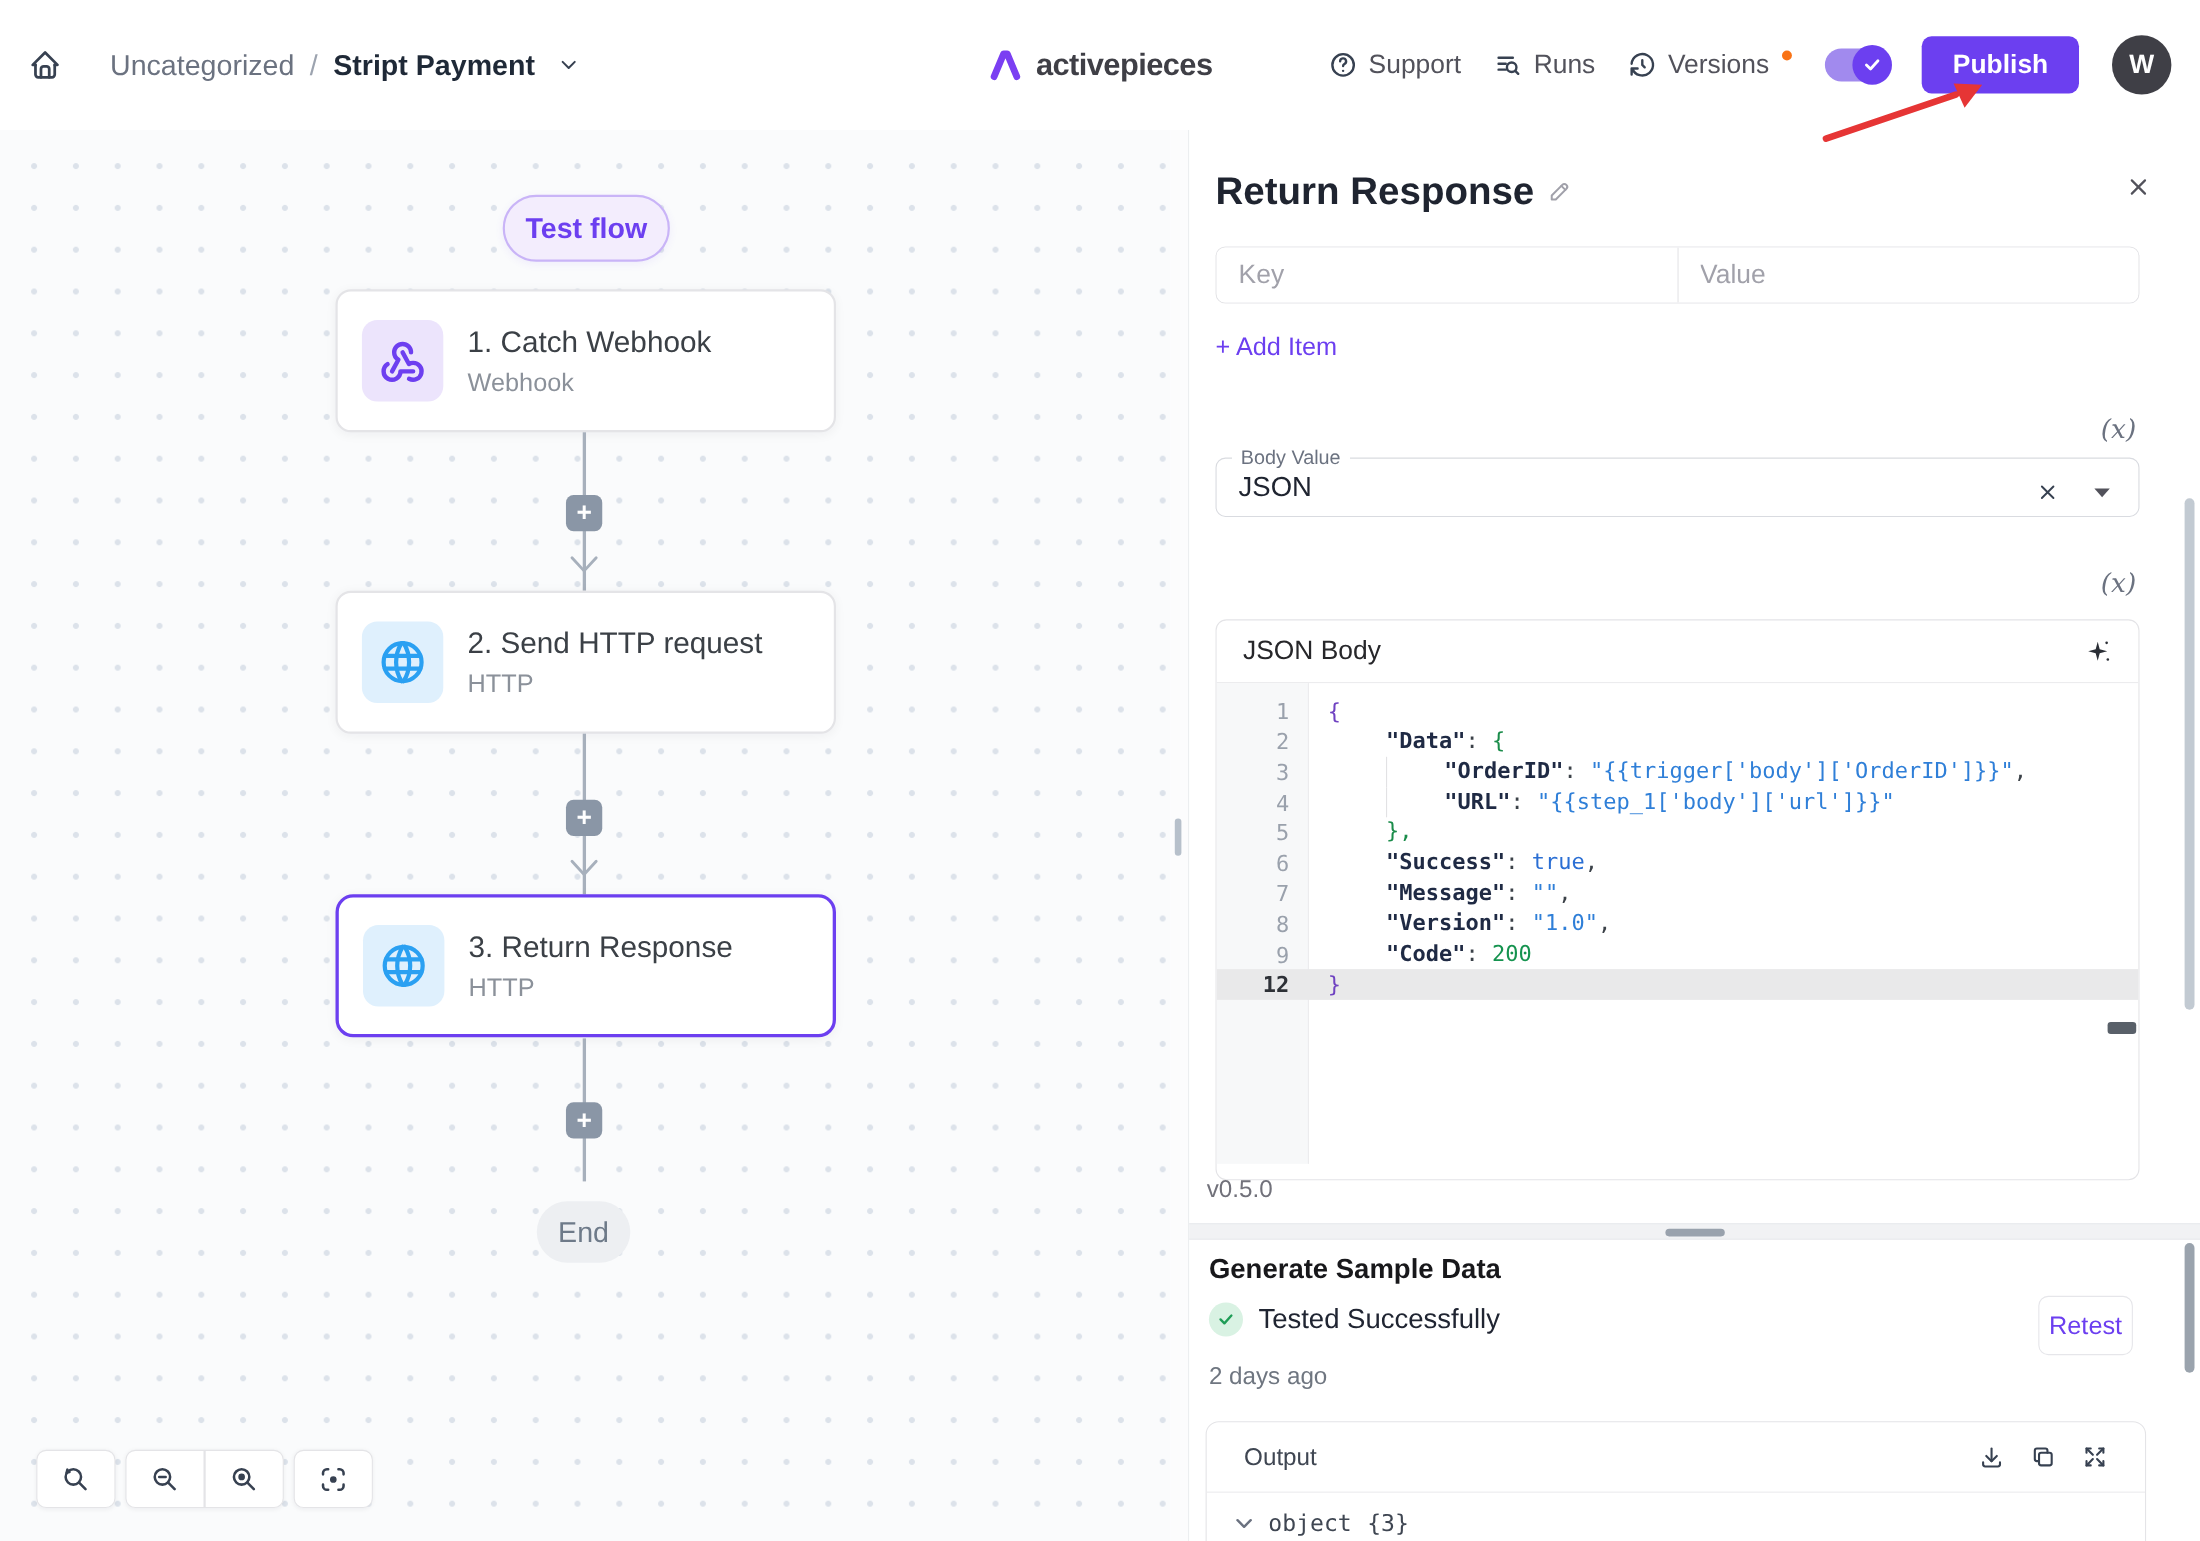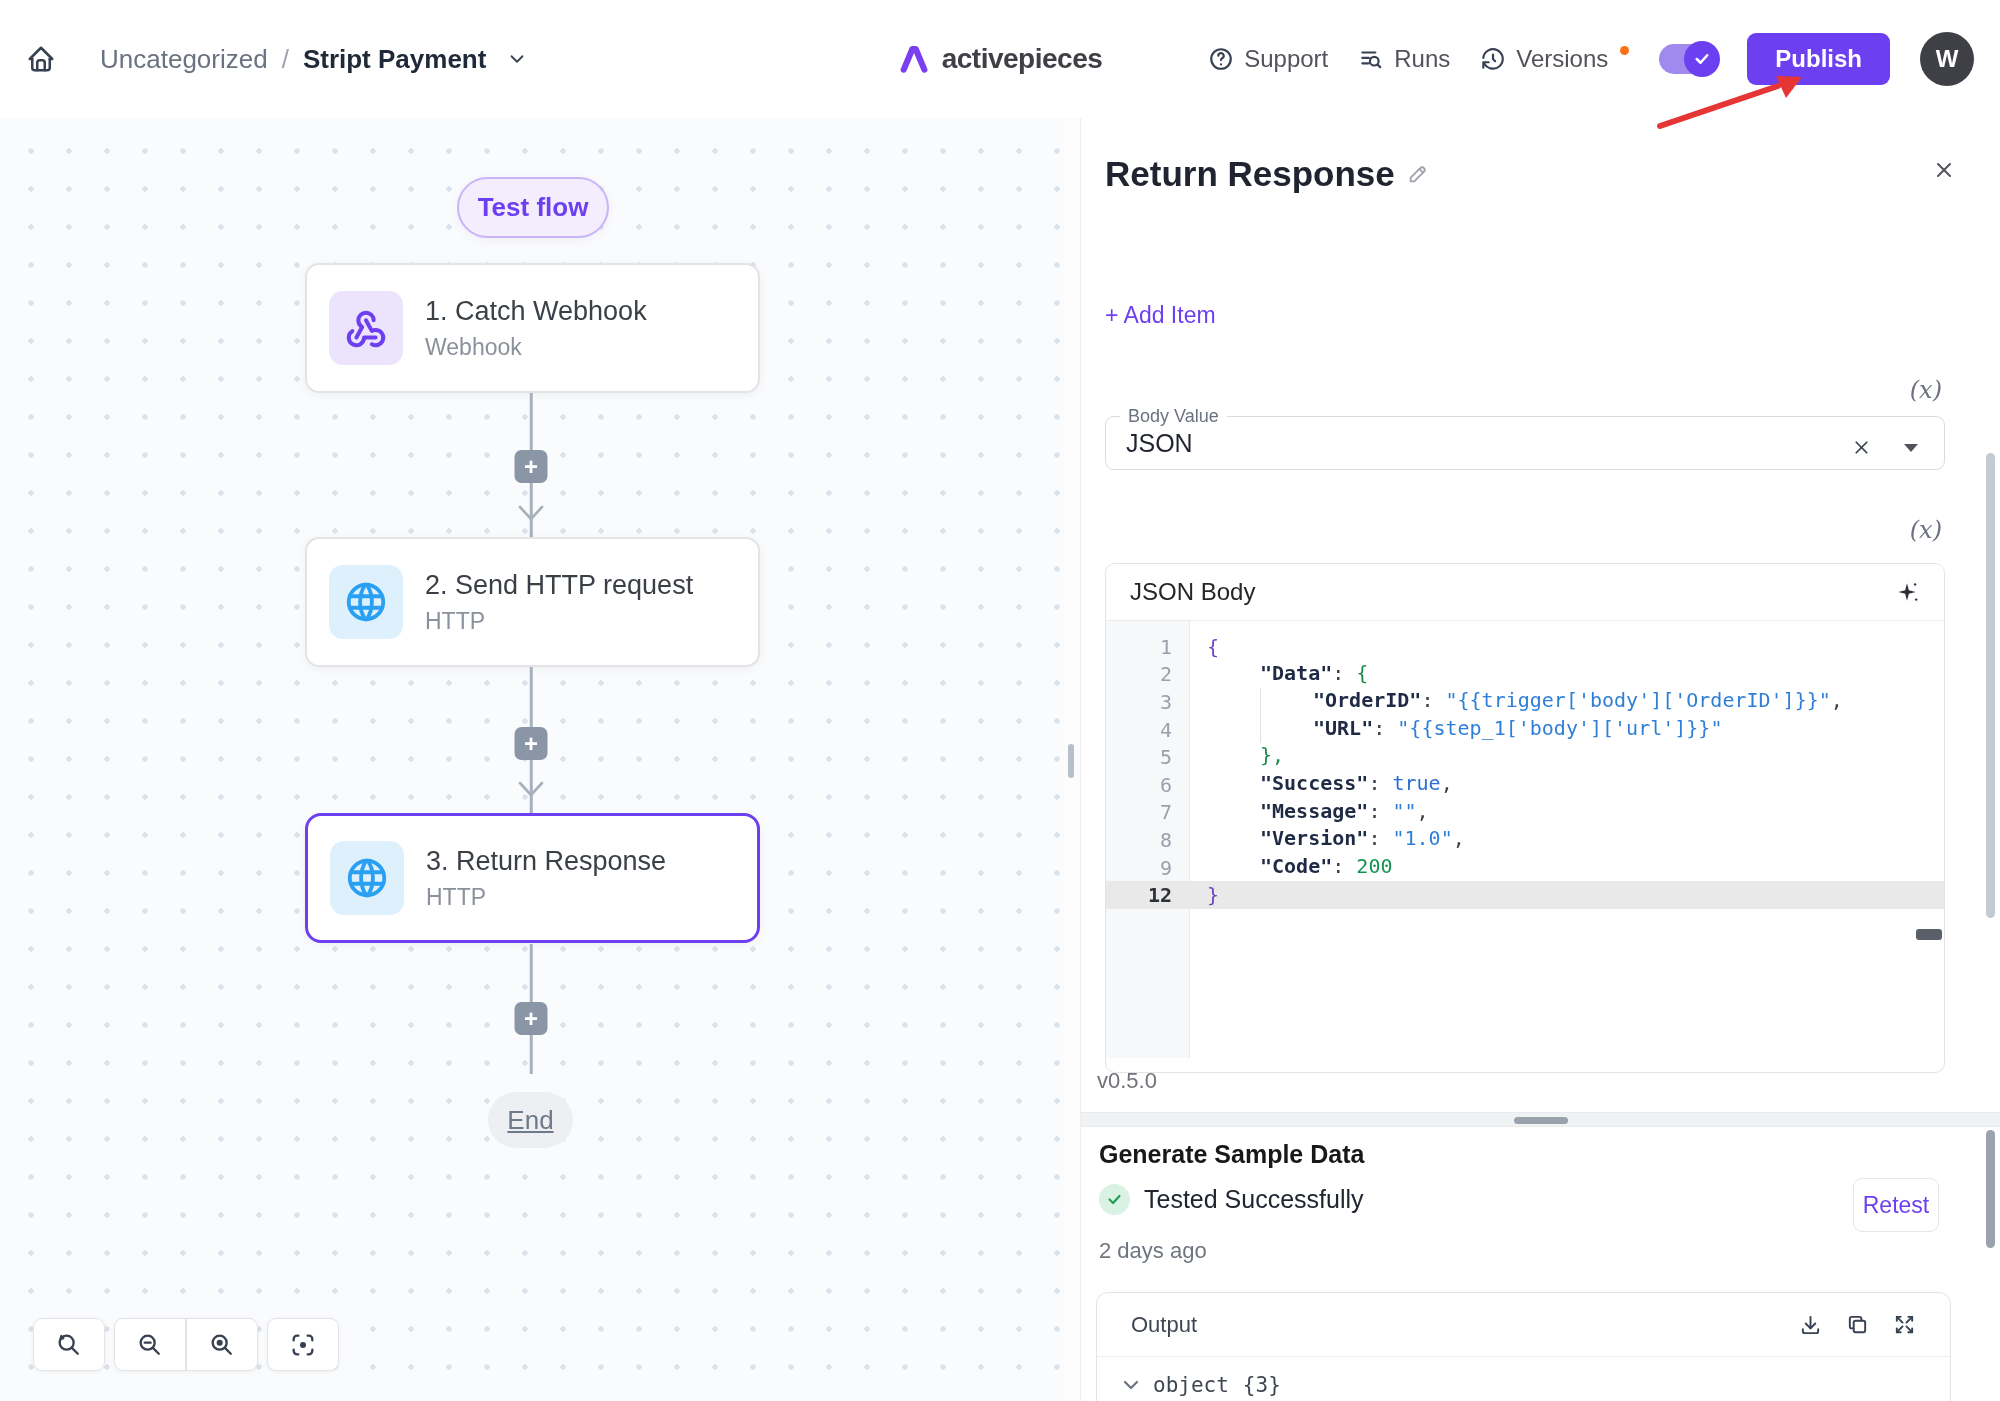--- a/index.html
+++ b/index.html
@@ -43,21 +43,21 @@
   .tile-purple { background:#ece4fc; }
   .tile-blue { background:#dff0fd; }
   .step-title { font-size:27px; font-weight:500; color:#3b4046; }
   .step-sub { font-size:23px; color:#8b919a; margin-top:7px; }
   .connector { position:absolute; width:60px; display:flex; flex-direction:column; align-items:center; }
   .conn-line { position:absolute; left:50%; top:0; transform:translateX(-50%); width:2.5px; background:#a7b0bc; }
   .plus-btn { position:absolute; left:50%; transform:translateX(-50%); width:33px; height:33px; border-radius:7px;
     background:#8a96a6; color:#fff; font-size:24px; font-weight:600; display:flex; align-items:center; justify-content:center; cursor:pointer; }
   .conn-arrow { position:absolute; left:50%; transform:translateX(-50%); }
   .end-pill { position:absolute; left:488px; top:974px; width:85px; height:56px; border-radius:28px; background:#edeff2;
-    color:#6e7a89; font-size:26px; font-weight:500; display:flex; align-items:center; justify-content:center;text-decoration:underline; }
+    color:#6e7a89; font-size:26px; font-weight:500; display:flex; align-items:center; justify-content:center; }
   .zoom-toolbar { position:absolute; left:33px; top:1200px; display:flex; gap:9px; }
   .ztool { background:#fff; border:1.5px solid #e4e4e7; border-radius:9px; height:53px; display:flex; align-items:center; box-shadow:0 1px 4px rgba(16,24,40,.05); }
   .zbtn { width:70px; height:100%; display:flex; align-items:center; justify-content:center; cursor:pointer; }
   .zdivider { width:1.5px; height:100%; background:#e4e4e7; }
 
   
   .resize-gap { position:absolute; left:1064px; top:118px; width:16px; height:1283px; background:#fcfcfd; }
   .resize-handle { position:absolute; left:4px; top:626px; width:6px; height:34px; border-radius:3px; background:#b7c0cb; cursor:col-resize; }
 
   
@@ -317,20 +317,24 @@
           <path d="M13.5 6.5l4 4"></path>
       </svg>
     </div>
     <div class="panel-close">
       <svg class="stroke-ic" width="24" height="24" viewBox="0 0 24 24" style="stroke:#52525b;">
           <path d="M18 6l-12 12"></path>
           <path d="M6 6l12 12"></path>
         </svg>
     </div>
 
+    <div class="kv-row">
+      <input class="kv-input" placeholder="Key" style="">
+      <input class="kv-input" placeholder="Value" style="">
+    </div>
 
     <div class="add-item">+ Add Item</div>
 
     <div class="fx-icon" style="top:258px;">(x)</div>
 
     <fieldset class="bodytype">
       <legend>Body Value</legend>
       <div class="bodytype-inner">
         <span class="bodytype-value">JSON</span>
         <span class="bodytype-icons">

